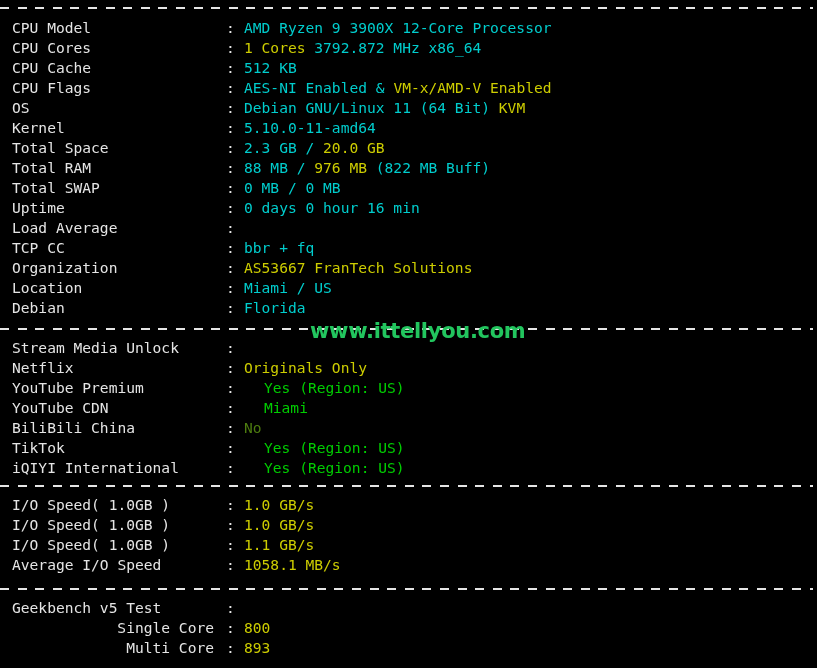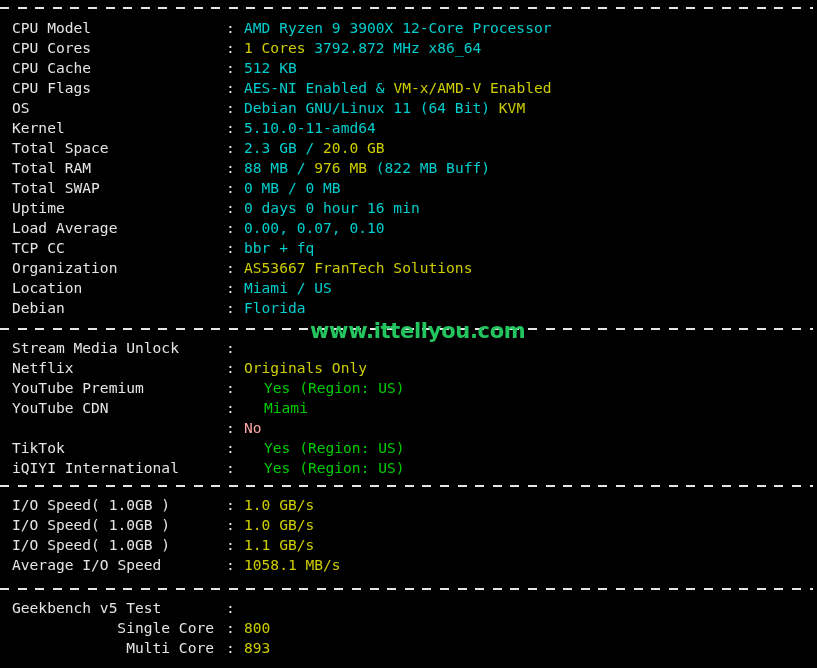--- a/index.html
+++ b/index.html
@@ -69,21 +69,21 @@
   }
   .val {
     position: absolute;
     left: 244px;
     top: 0;
     white-space: pre;
   }
   .c-cyan   { color: #00cdcd; }
   .c-yellow { color: #cdcd00; }
   .c-green  { color: #00cd00; margin-left: 20px; }
-  .c-red    { color: #fca5a5; }
+  .c-red    { color: #4d7c0f; }
 
   #watermark {
     position: absolute;
     left: 310px;
     top: 320px;
     font-family: "DejaVu Sans", "Liberation Sans", sans-serif;
     font-weight: bold;
     font-size: 21px;
     line-height: 22px;
     letter-spacing: -0.3px;
@@ -107,32 +107,32 @@
         <div class="row"><span class="lbl">CPU Model</span><span class="colon">:</span><span class="val"><span class="c-cyan">AMD Ryzen 9 3900X 12-Core Processor</span></span></div>
         <div class="row"><span class="lbl">CPU Cores</span><span class="colon">:</span><span class="val"><span class="c-yellow">1 Cores </span><span class="c-cyan">3792.872 MHz x86_64</span></span></div>
         <div class="row"><span class="lbl">CPU Cache</span><span class="colon">:</span><span class="val"><span class="c-cyan">512 KB</span></span></div>
         <div class="row"><span class="lbl">CPU Flags</span><span class="colon">:</span><span class="val"><span class="c-cyan">AES-NI Enabled &amp; </span><span class="c-yellow">VM-x/AMD-V Enabled</span></span></div>
         <div class="row"><span class="lbl">OS</span><span class="colon">:</span><span class="val"><span class="c-cyan">Debian GNU/Linux 11 (64 Bit) </span><span class="c-yellow">KVM</span></span></div>
         <div class="row"><span class="lbl">Kernel</span><span class="colon">:</span><span class="val"><span class="c-cyan">5.10.0-11-amd64</span></span></div>
         <div class="row"><span class="lbl">Total Space</span><span class="colon">:</span><span class="val"><span class="c-cyan">2.3 GB / </span><span class="c-yellow">20.0 GB</span></span></div>
         <div class="row"><span class="lbl">Total RAM</span><span class="colon">:</span><span class="val"><span class="c-cyan">88 MB / </span><span class="c-yellow">976 MB</span><span class="c-cyan"> (822 MB Buff)</span></span></div>
         <div class="row"><span class="lbl">Total SWAP</span><span class="colon">:</span><span class="val"><span class="c-cyan">0 MB / 0 MB</span></span></div>
         <div class="row"><span class="lbl">Uptime</span><span class="colon">:</span><span class="val"><span class="c-cyan">0 days 0 hour 16 min</span></span></div>
-        <div class="row"><span class="lbl">Load Average</span><span class="colon">:</span><span class="val"><span class="c-cyan">0.00, 0.07, 0.10</span></span></div>
+        <div class="row"><span class="lbl">Load Average</span><span class="colon">:</span></div>
         <div class="row"><span class="lbl">TCP CC</span><span class="colon">:</span><span class="val"><span class="c-cyan">bbr + fq</span></span></div>
         <div class="row"><span class="lbl">Organization</span><span class="colon">:</span><span class="val"><span class="c-yellow">AS53667 FranTech Solutions</span></span></div>
         <div class="row"><span class="lbl">Location</span><span class="colon">:</span><span class="val"><span class="c-cyan">Miami / US</span></span></div>
         <div class="row"><span class="lbl">Debian</span><span class="colon">:</span><span class="val"><span class="c-cyan">Florida</span></span></div>
       </div>
       <div class="rows" style="top: 338px;">
         <div class="row"><span class="lbl">Stream Media Unlock</span><span class="colon">:</span></div>
         <div class="row"><span class="lbl">Netflix</span><span class="colon">:</span><span class="val"><span class="c-yellow">Originals Only</span></span></div>
         <div class="row"><span class="lbl">YouTube Premium</span><span class="colon">:</span><span class="val"><span class="c-green">Yes (Region: US)</span></span></div>
         <div class="row"><span class="lbl">YouTube CDN</span><span class="colon">:</span><span class="val"><span class="c-green">Miami</span></span></div>
-        <div class="row"><span class="colon">:</span><span class="val"><span class="c-red">No</span></span></div>
+        <div class="row"><span class="lbl">BiliBili China</span><span class="colon">:</span><span class="val"><span class="c-red">No</span></span></div>
         <div class="row"><span class="lbl">TikTok</span><span class="colon">:</span><span class="val"><span class="c-green">Yes (Region: US)</span></span></div>
         <div class="row"><span class="lbl">iQIYI International</span><span class="colon">:</span><span class="val"><span class="c-green">Yes (Region: US)</span></span></div>
       </div>
       <div class="rows" style="top: 495px;">
         <div class="row"><span class="lbl">I/O Speed( 1.0GB )</span><span class="colon">:</span><span class="val"><span class="c-yellow">1.0 GB/s</span></span></div>
         <div class="row"><span class="lbl">I/O Speed( 1.0GB )</span><span class="colon">:</span><span class="val"><span class="c-yellow">1.0 GB/s</span></span></div>
         <div class="row"><span class="lbl">I/O Speed( 1.0GB )</span><span class="colon">:</span><span class="val"><span class="c-yellow">1.1 GB/s</span></span></div>
         <div class="row"><span class="lbl">Average I/O Speed</span><span class="colon">:</span><span class="val"><span class="c-yellow">1058.1 MB/s</span></span></div>
       </div>
       <div class="rows" style="top: 598px;">

